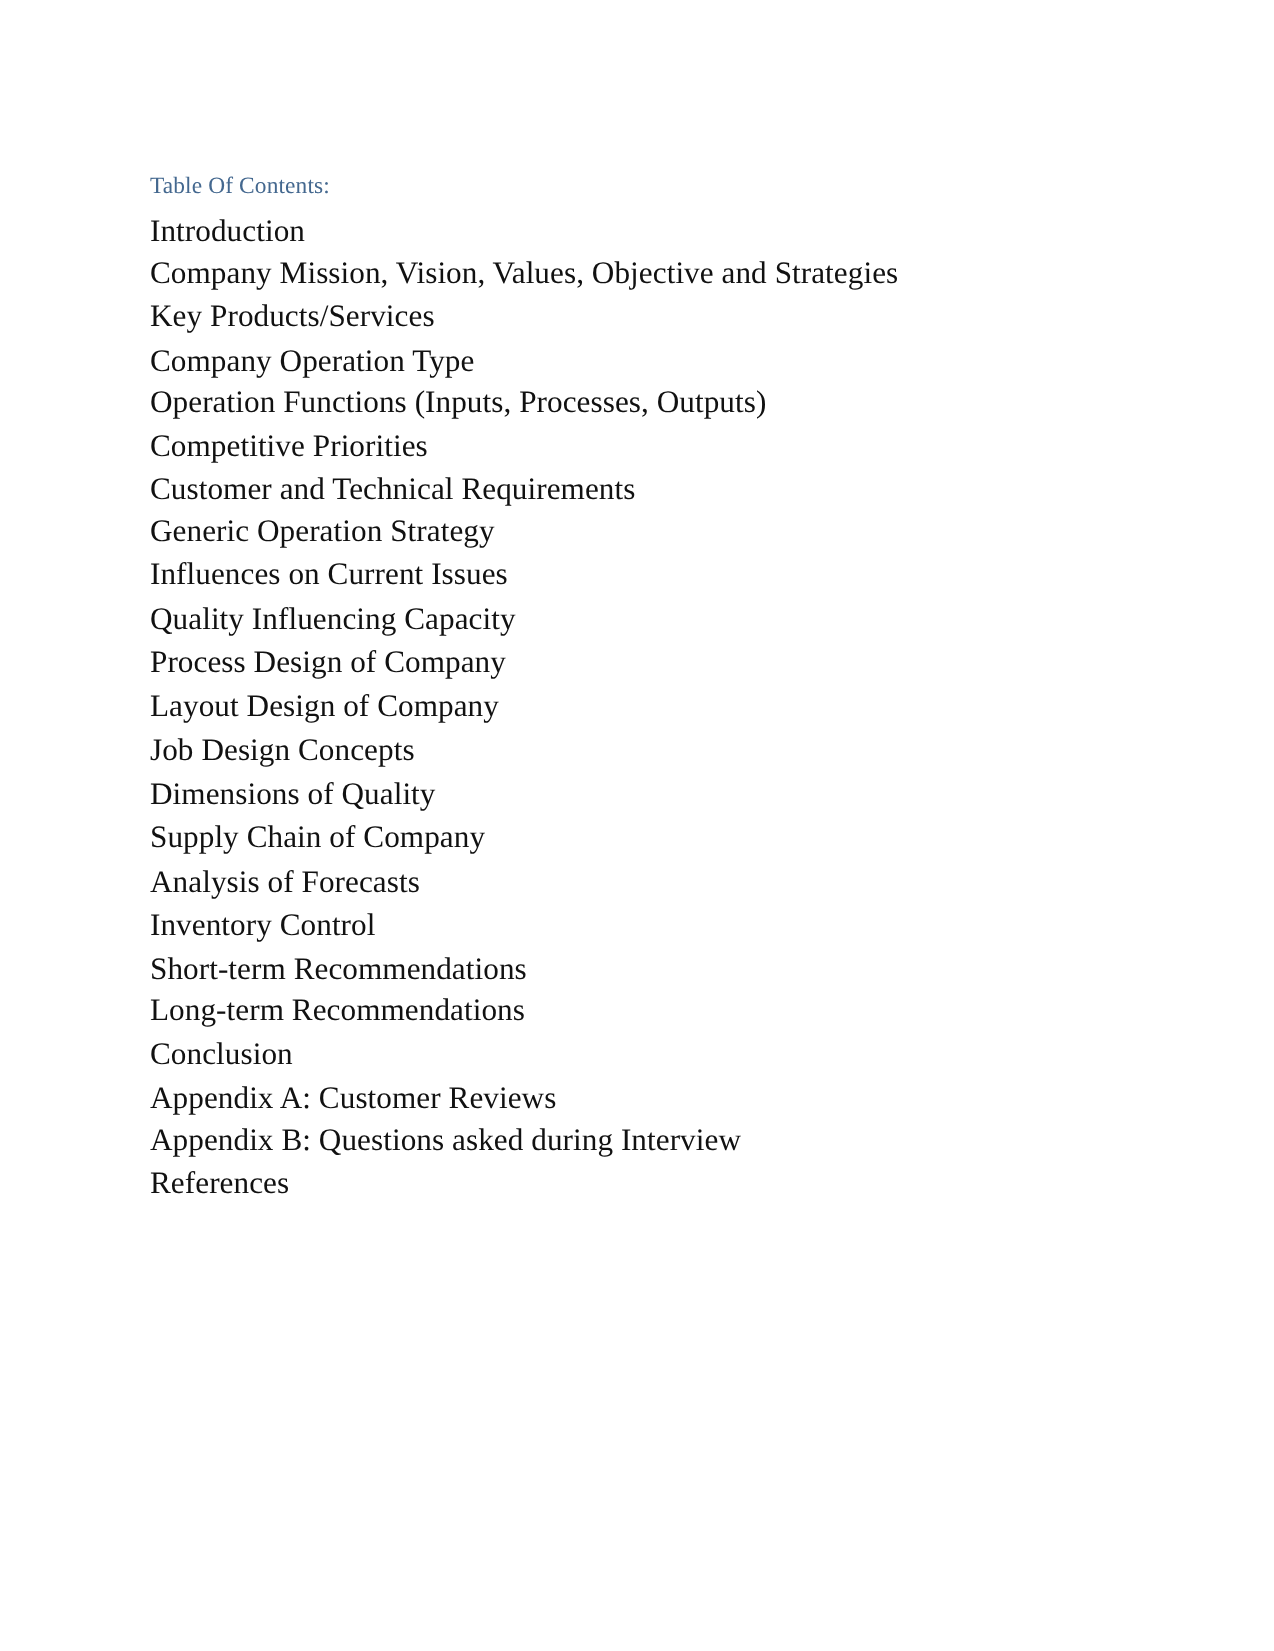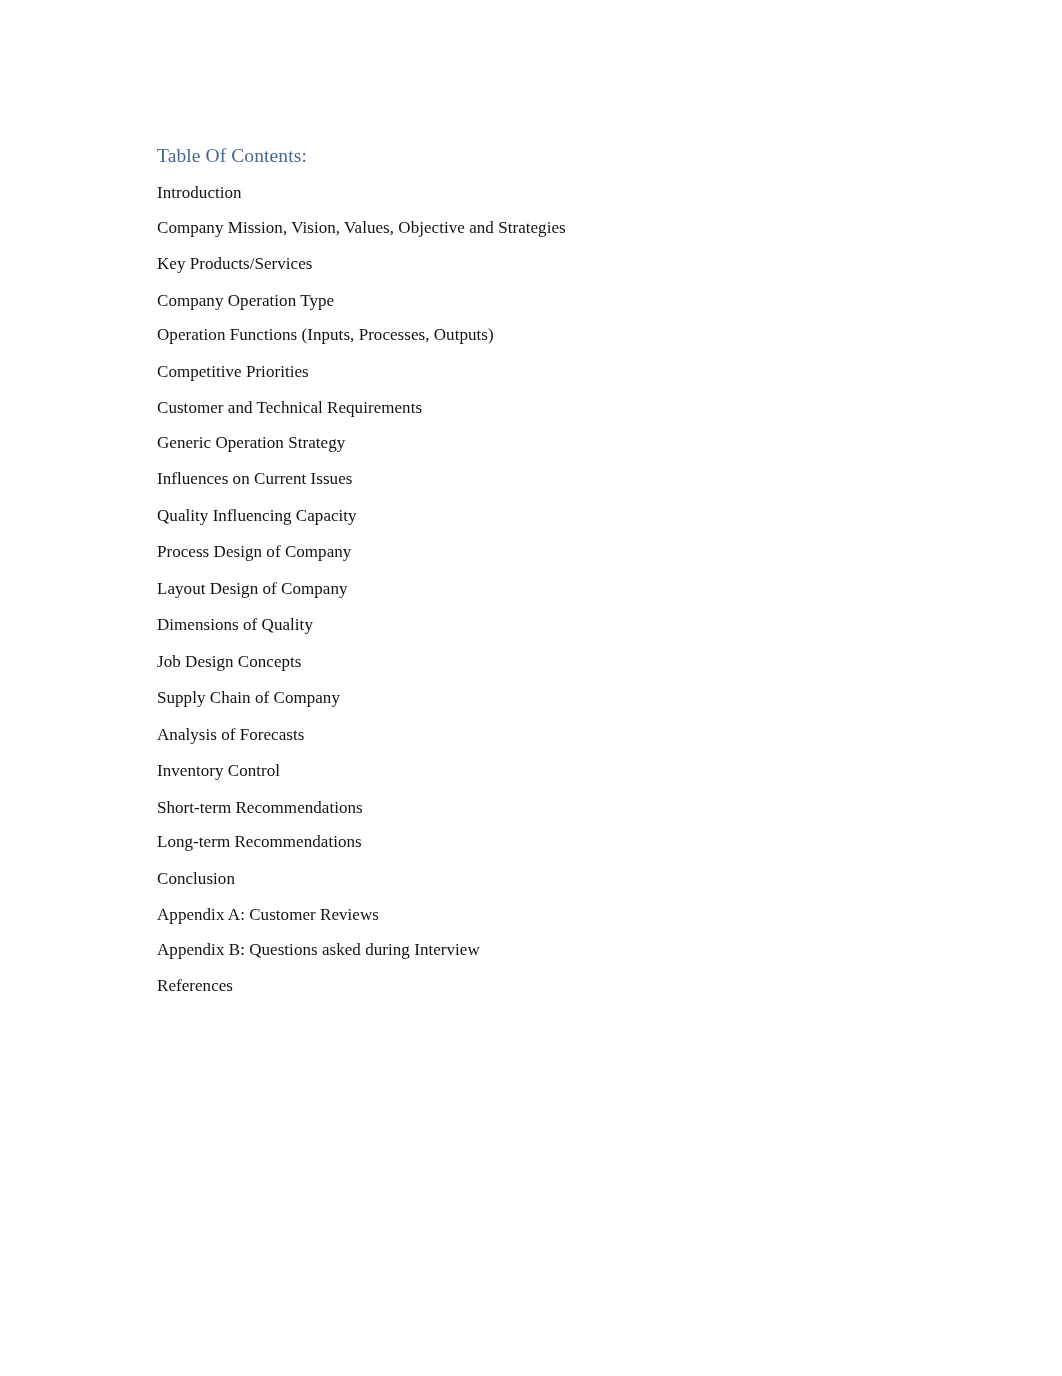--- a/index.html
+++ b/index.html
@@ -9,21 +9,20 @@
     background: #ffffff;
   }
 
   .page {
     position: relative;
     width: 1014px;
     height: 1376px;
     background: #ffffff;
     overflow: hidden;
     font-family: "Liberation Serif", "DejaVu Serif", serif;
-    margin-left: 32px;
   }
 
   .toc-block {
     position: absolute;
     left: 125px;
     top: 144px;
     width: 840px;
   }
 
   .toc-title {
@@ -32,21 +31,21 @@
     line-height: 24px;
     color: #44688f;
     margin: 0 0 13px 0;
     font-weight: normal;
     letter-spacing: 0.1px;
     white-space: nowrap;
   }
 
   .toc-entry {
     font-family: "Liberation Serif", "DejaVu Serif", serif;
-    font-size: 17px;
+    font-size: 26px;
     line-height: 23px;
     color: #111111;
     white-space: nowrap;
     letter-spacing: 0.05px;
   }
 
   
   .toc-entry.gap-normal {
     margin-top: 13.5px;
   }
@@ -76,22 +75,22 @@
         <div class="toc-entry gap-normal">Key Products/Services</div>
         <div class="toc-entry gap-normal">Company Operation Type</div>
         <div class="toc-entry gap-tight">Operation Functions (Inputs, Processes, Outputs)</div>
         <div class="toc-entry gap-normal">Competitive Priorities</div>
         <div class="toc-entry gap-normal">Customer and Technical Requirements</div>
         <div class="toc-entry gap-tight">Generic Operation Strategy</div>
         <div class="toc-entry gap-normal">Influences on Current Issues</div>
         <div class="toc-entry gap-normal">Quality Influencing Capacity</div>
         <div class="toc-entry gap-normal">Process Design of Company</div>
         <div class="toc-entry gap-normal">Layout Design of Company</div>
+        <div class="toc-entry gap-normal">Job Design Concepts</div>
         <div class="toc-entry gap-normal">Dimensions of Quality</div>
-        <div class="toc-entry gap-normal">Job Design Concepts</div>
         <div class="toc-entry gap-normal">Supply Chain of Company</div>
         <div class="toc-entry gap-normal">Analysis of Forecasts</div>
         <div class="toc-entry gap-normal">Inventory Control</div>
         <div class="toc-entry gap-normal">Short-term Recommendations</div>
         <div class="toc-entry gap-tight">Long-term Recommendations</div>
         <div class="toc-entry gap-normal">Conclusion</div>
         <div class="toc-entry gap-normal">Appendix A: Customer Reviews</div>
         <div class="toc-entry gap-tight">Appendix B: Questions asked during Interview</div>
         <div class="toc-entry gap-normal">References</div>
       </div>

